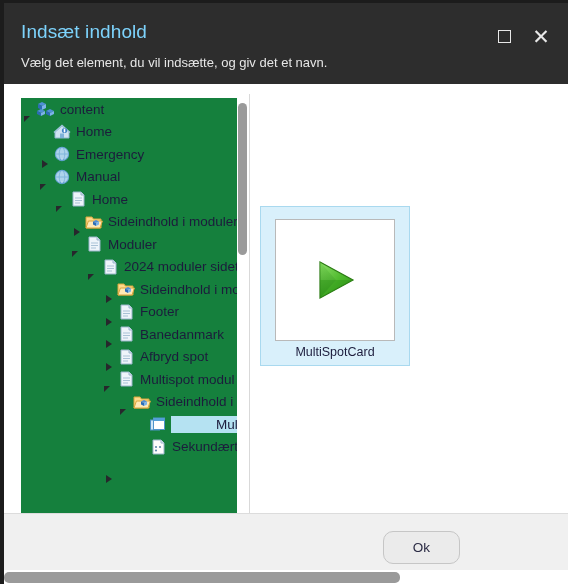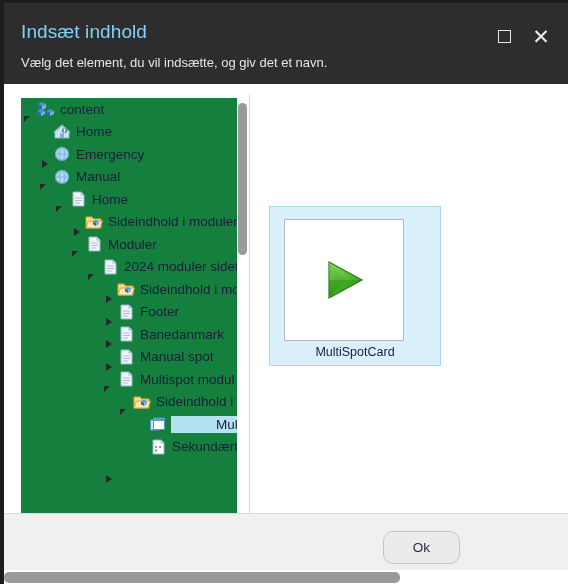--- a/index.html
+++ b/index.html
@@ -144,22 +144,22 @@
   .tree-divider {
     position: absolute;
     left: 245px; top: 10px;
     width: 1px; height: 440px;
     background: #d9d9d9;
   }
 
   
   .preview-card {
     position: absolute;
-    left: 265px; top: 122px;
-    width: 172px; height: 160px;
+    left: 256px; top: 122px;
+    width: 150px; height: 160px;
     background: #d9f0fb;
     border: 1px solid #a9d9ef;
     cursor: pointer;
   }
   .preview-thumb {
     position: absolute;
     left: 14px; top: 12px;
     width: 120px; height: 122px;
     background: #ffffff;
     border: 1px solid #b9b9b9;
@@ -444,21 +444,21 @@
           <span class="expander collapsed"></span>
           <span class="ticon">
             <svg width="18" height="16" viewBox="0 0 18 16">
               <path d="M4,1 L12,1 L15,4 L15,15 L4,15 Z" fill="#eef4fa" stroke="#9bb6cc" stroke-width="1"></path>
               <path d="M12,1 L12,4 L15,4" fill="#cfdeea" stroke="#9bb6cc" stroke-width="1"></path>
               <line x1="6" y1="7" x2="13" y2="7" stroke="#a9c2d6" stroke-width="1"></line>
               <line x1="6" y1="9.5" x2="13" y2="9.5" stroke="#a9c2d6" stroke-width="1"></line>
               <line x1="6" y1="12" x2="11" y2="12" stroke="#a9c2d6" stroke-width="1"></line>
             </svg>
           </span>
-          <span class="tlabel">Manual spot</span>
+          <span class="tlabel">Afbryd spot</span>
         </div>
         <div class="tree-row">
           <span class="tw"></span>
           <span class="tw"></span>
           <span class="tw"></span>
           <span class="tw"></span>
           <span class="tw"></span>
           <span class="expander expanded"></span>
           <span class="ticon">
             <svg width="18" height="16" viewBox="0 0 18 16">

